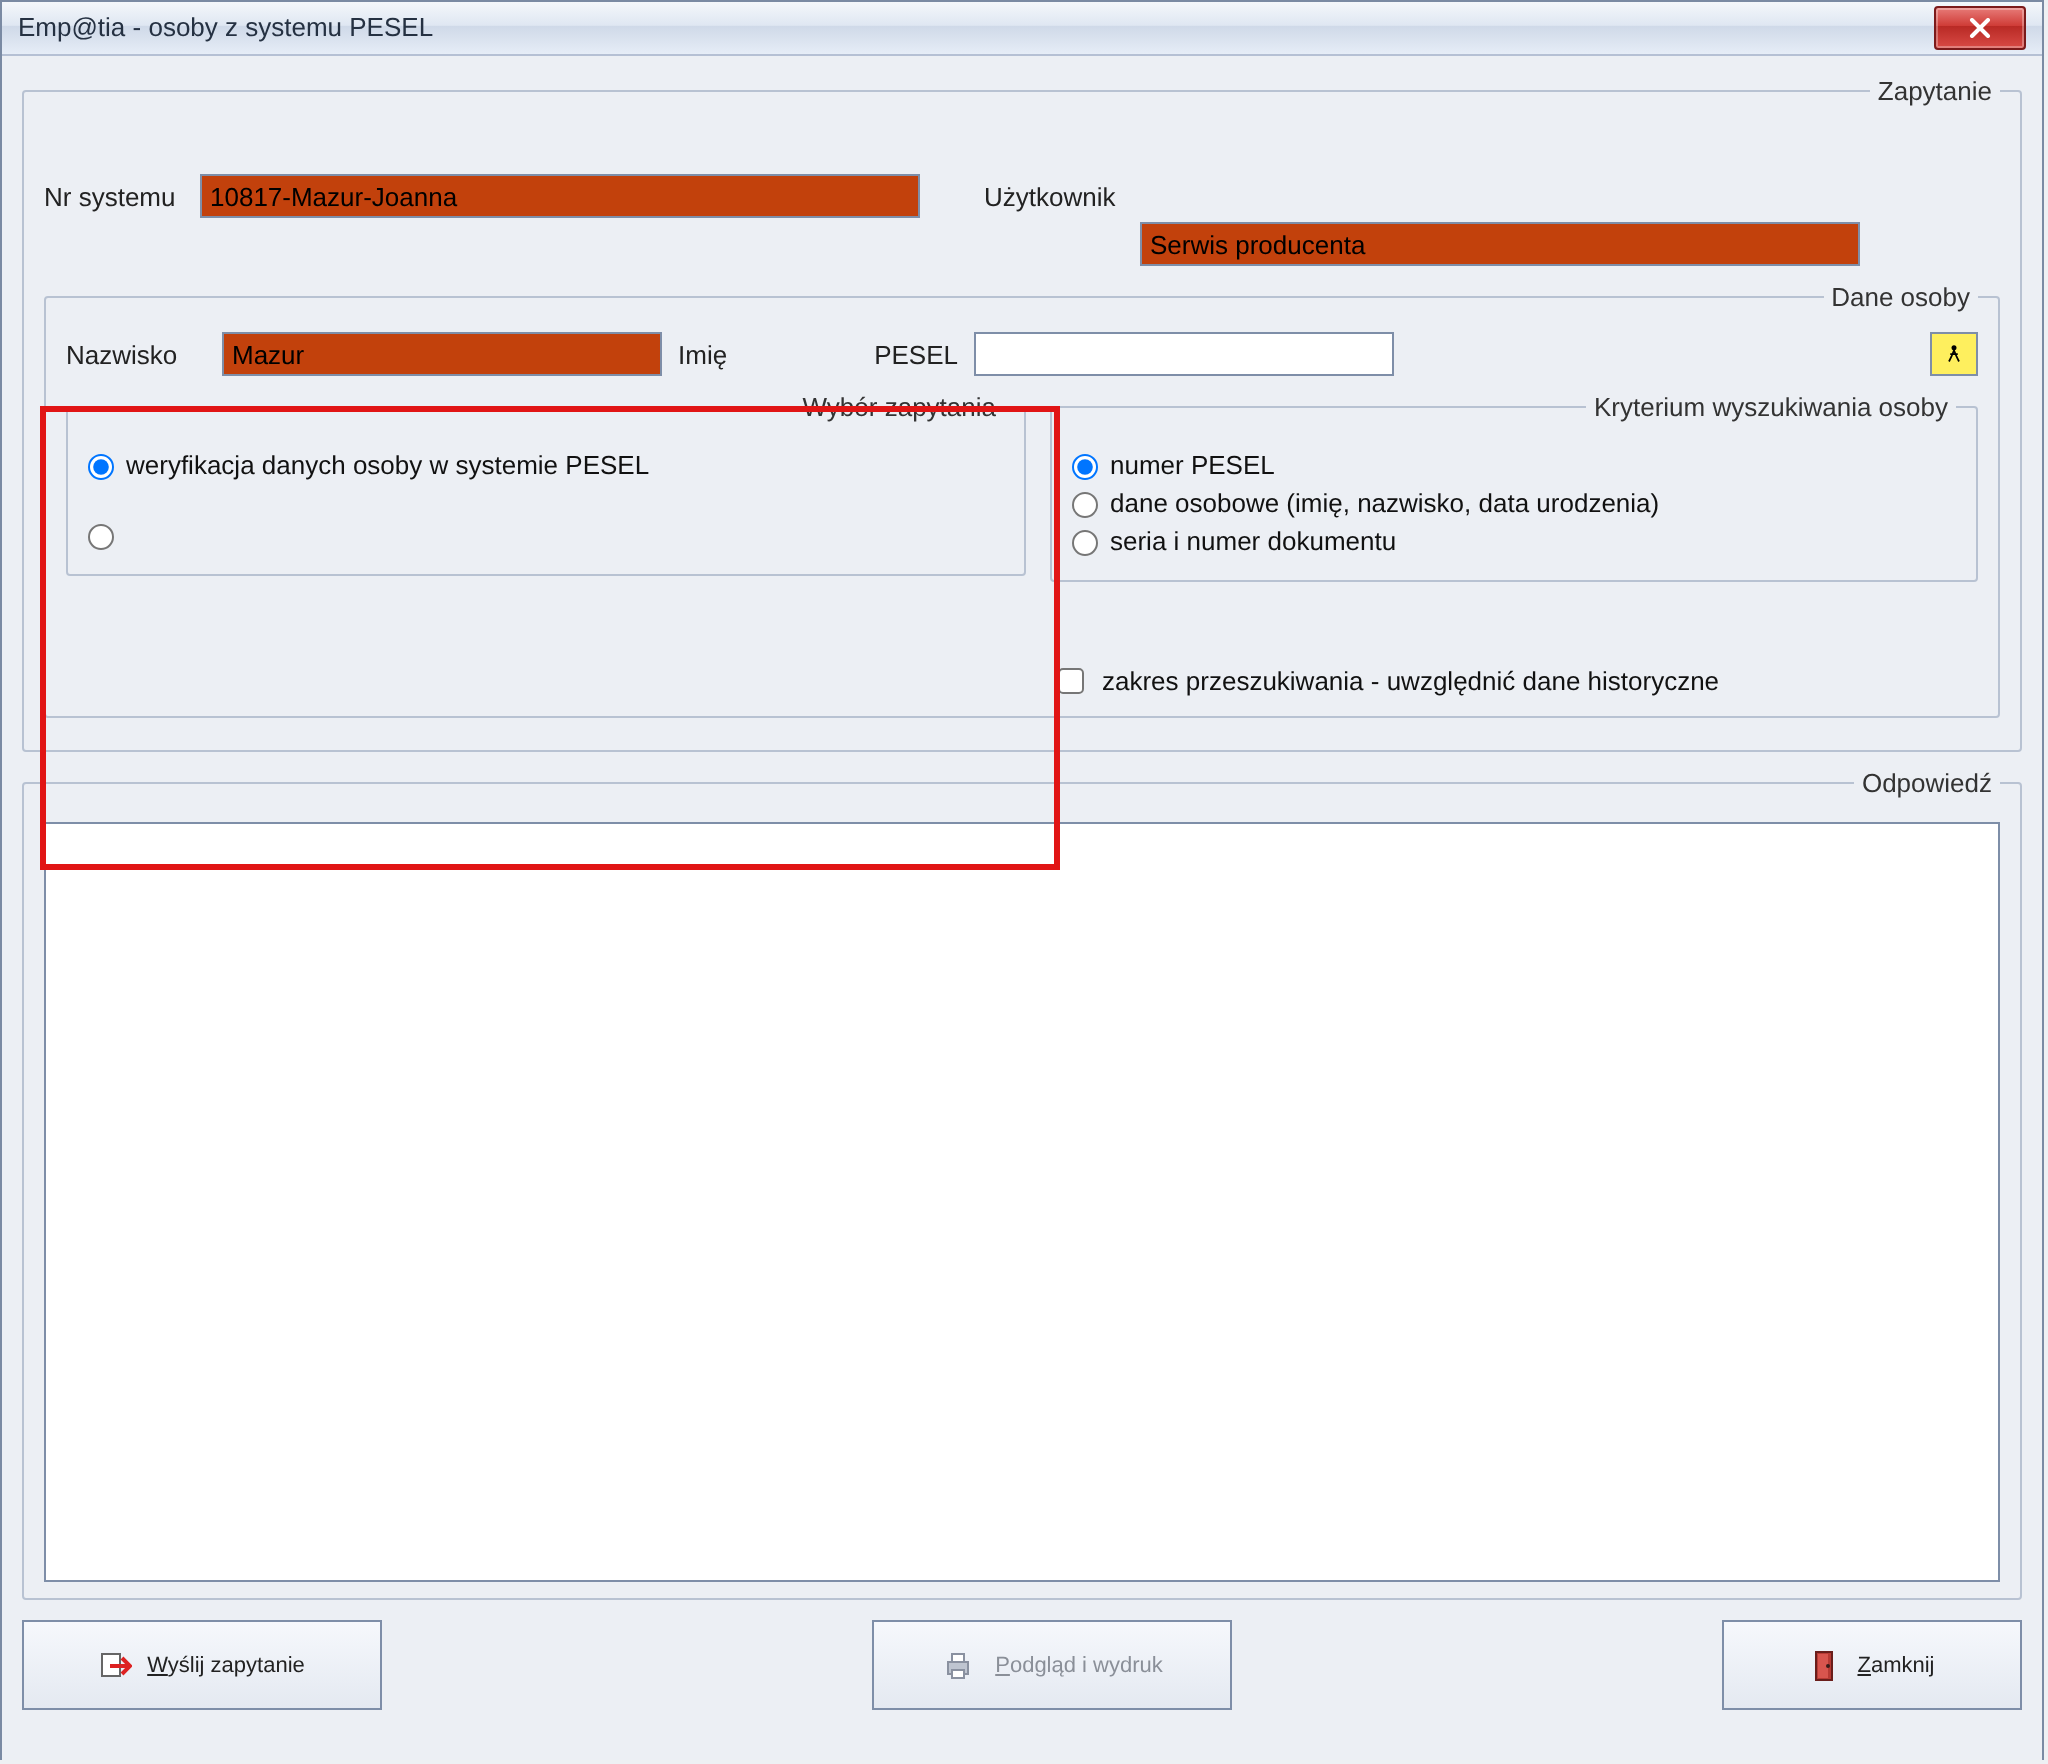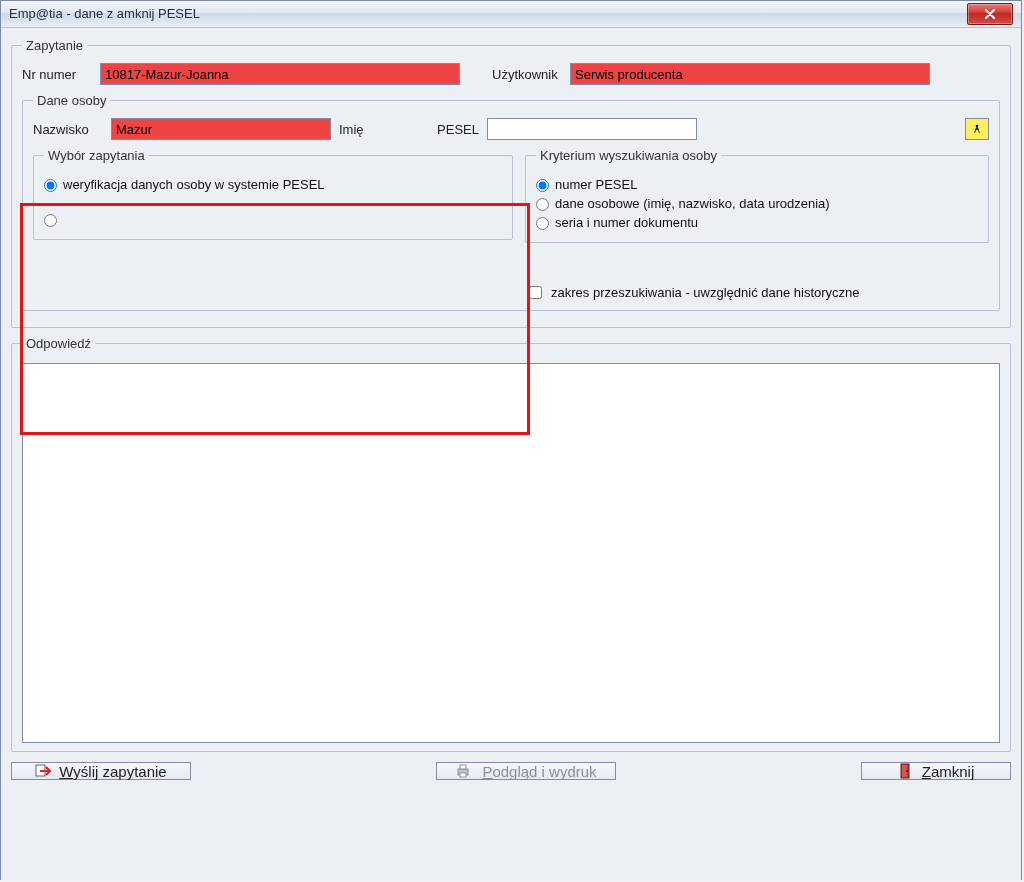--- a/index.html
+++ b/index.html
@@ -56,37 +56,38 @@
   fieldset {
     border: 1px solid #b8c2d2;
     border-radius: 2px;
     margin: 0 0 8px 0;
     padding: 10px 10px 8px 10px;
     background: #eceff4;
   }
   fieldset > legend {
     padding: 0 4px;
     color: #333;
+    text-align: right;
   }
 
   .row { display: flex; align-items: center; gap: 8px; margin-bottom: 8px; }
   .lbl { min-width: 70px; color: #222; }
   .lbl.small { min-width: 54px; }
 
   input[type="text"].tb {
     height: 20px;
     border: 1px solid #7e8ea8;
-    background: #ef4444;
+    background: #c2410c;
     padding: 0 4px;
     font-family: inherit;
     font-size: 13px;
   }
 
   .tb.sprawy { width: 350px; }
-  .tb.user   { width: 350px; }
+  .tb.user   { width: 350px; margin-top: 48px; }
 
   .person-row .tb.nazw { width: 210px; }
   .person-row .tb.imie { width: 200px; }
   .person-row .tb.pesel{ width: 200px; background:#fff; }
 
   .btn-person {
     width: 24px; height: 22px;
     border: 1px solid #7e8ea8;
     background: #feef5e;
     display: inline-flex; align-items: center; justify-content: center;
@@ -130,58 +131,58 @@
   }
 
   
   .button-bar {
     display: flex;
     align-items: center;
     gap: 10px;
     margin-top: 10px;
   }
   .btn {
-    height: 18px;
+    height: 45px;
     min-width: 180px;
     border: 1px solid #7e8ea8;
     background: linear-gradient(#f6f8fc, #e4e9f1);
     display: inline-flex; align-items: center; justify-content: center;
     gap: 8px;
-    font-family: inherit; font-size: 15px;
+    font-family: inherit; font-size: 11px;
     color: #222;
     padding: 0 14px;
   }
   .btn.disabled { color: #8a8f98; gap: 11px; }
   .btn .ul { text-decoration: underline; }
   .btn .txt { white-space: nowrap; }
 
   
   .icon16 { width:16px; height:16px; display:inline-block; }
 </style>
 </head>
 <body>
 
 <div class="window">
 
   <div class="titlebar">
-    <span class="title">Emp@tia - dane z amknij PESEL</span>
+    <span class="title">Emp@tia - osoby z systemu PESEL</span>
     <div class="close-btn" title="Close">
       <svg width="12" height="10" viewBox="0 0 12 10">
         <path d="M2 1 L10 9 M10 1 L2 9" stroke="#fff" stroke-width="2" stroke-linecap="round" fill="none"></path>
       </svg>
     </div>
   </div>
 
   <div class="client">
 
     <fieldset style="position:relative;">
       <legend>Zapytanie</legend>
 
       <div class="row">
-        <span class="lbl">Nr numer</span>
+        <span class="lbl">Nr systemu</span>
         <input type="text" class="tb sprawy" value="10817-Mazur-Joanna" style="">
         <span style="width:16px"></span>
         <span class="lbl">Użytkownik</span>
         <input type="text" class="tb user" value="Serwis producenta" style="">
       </div>
 
       <fieldset>
         <legend>Dane osoby</legend>
 
         <div class="row person-row">

